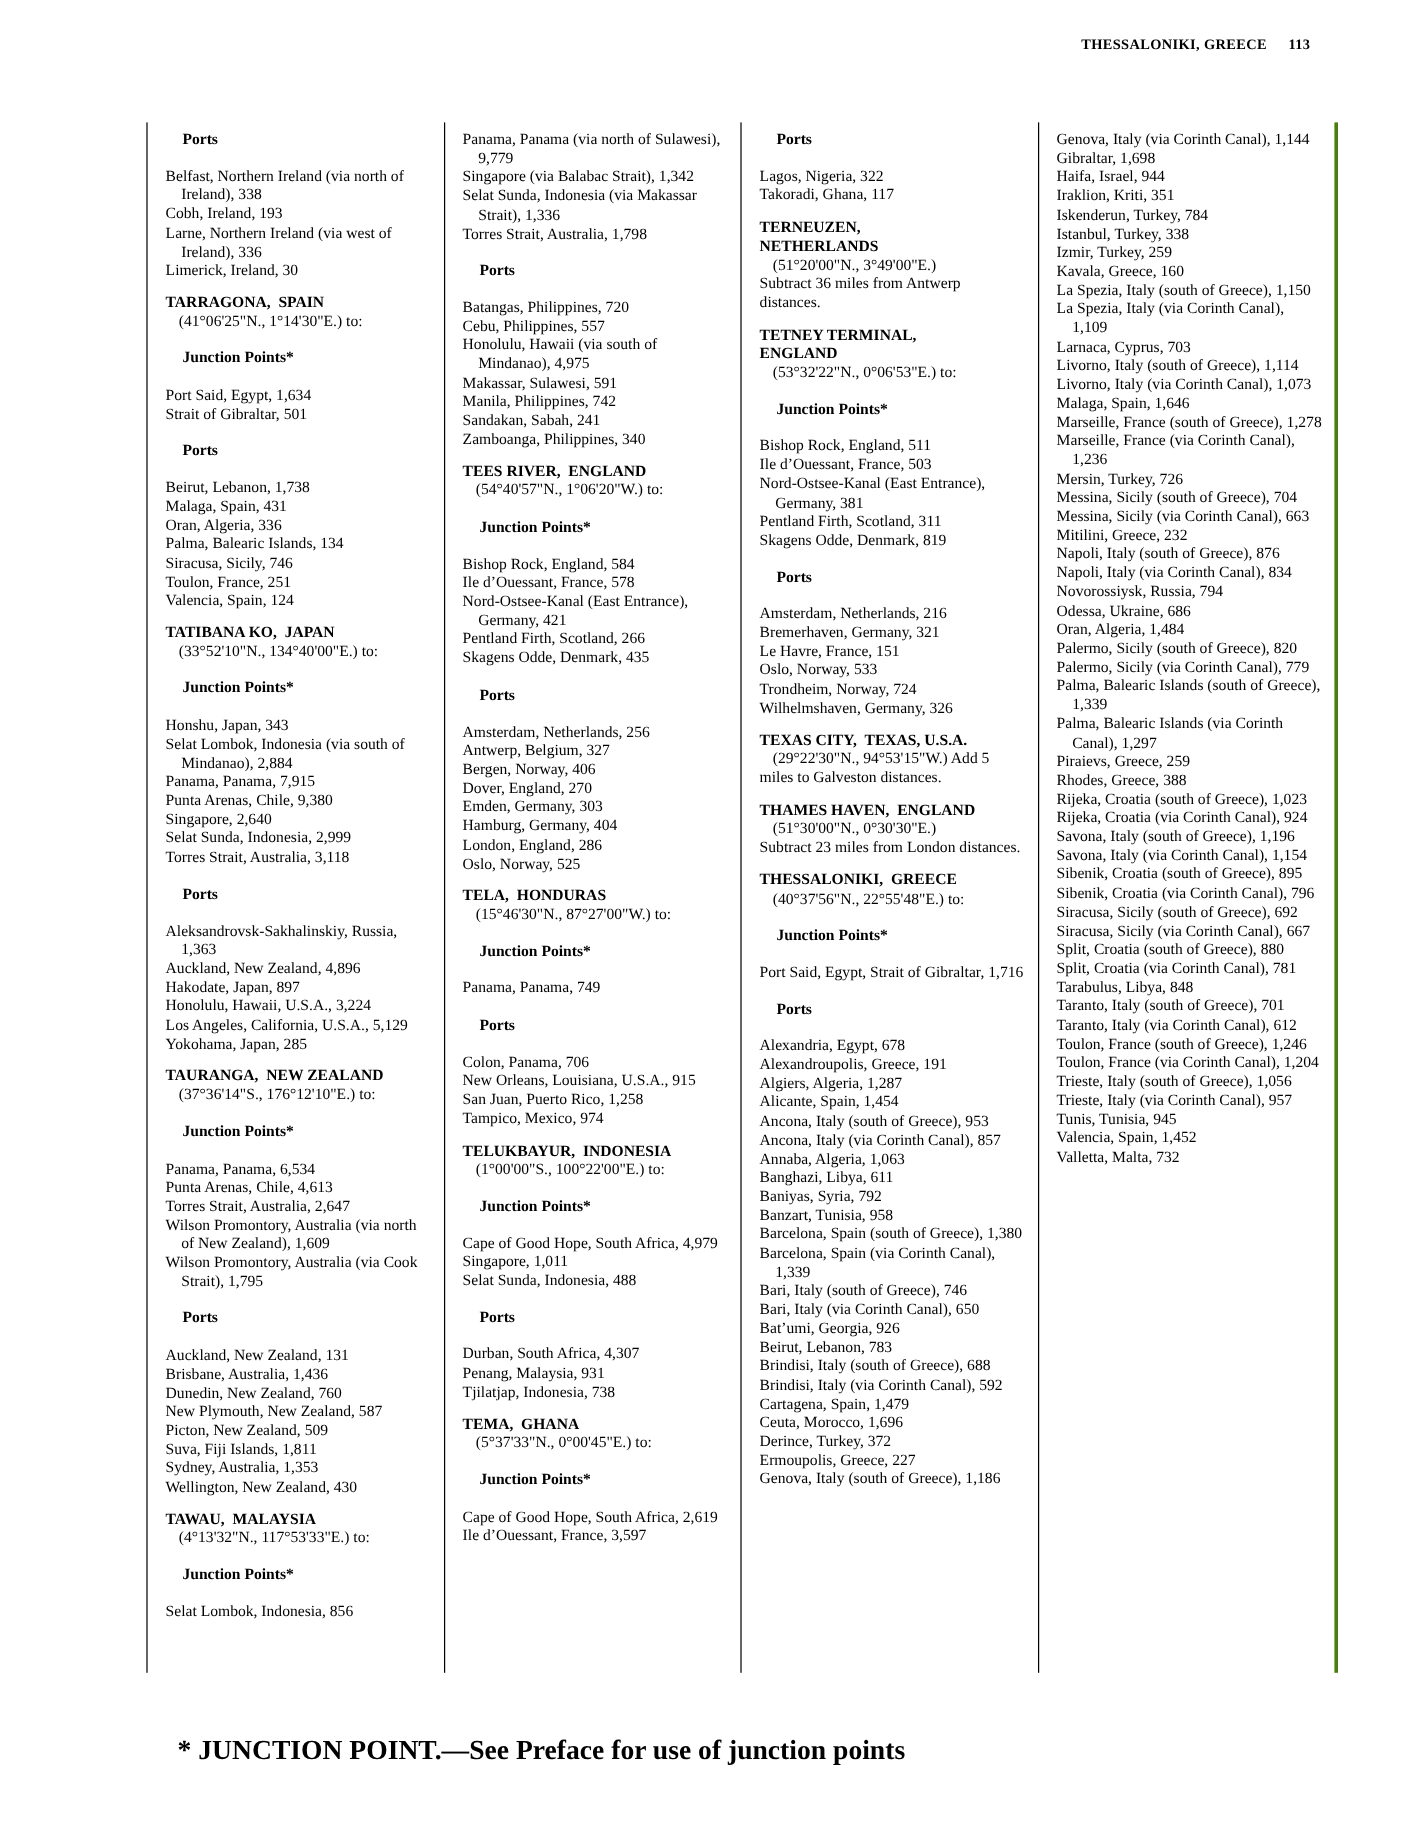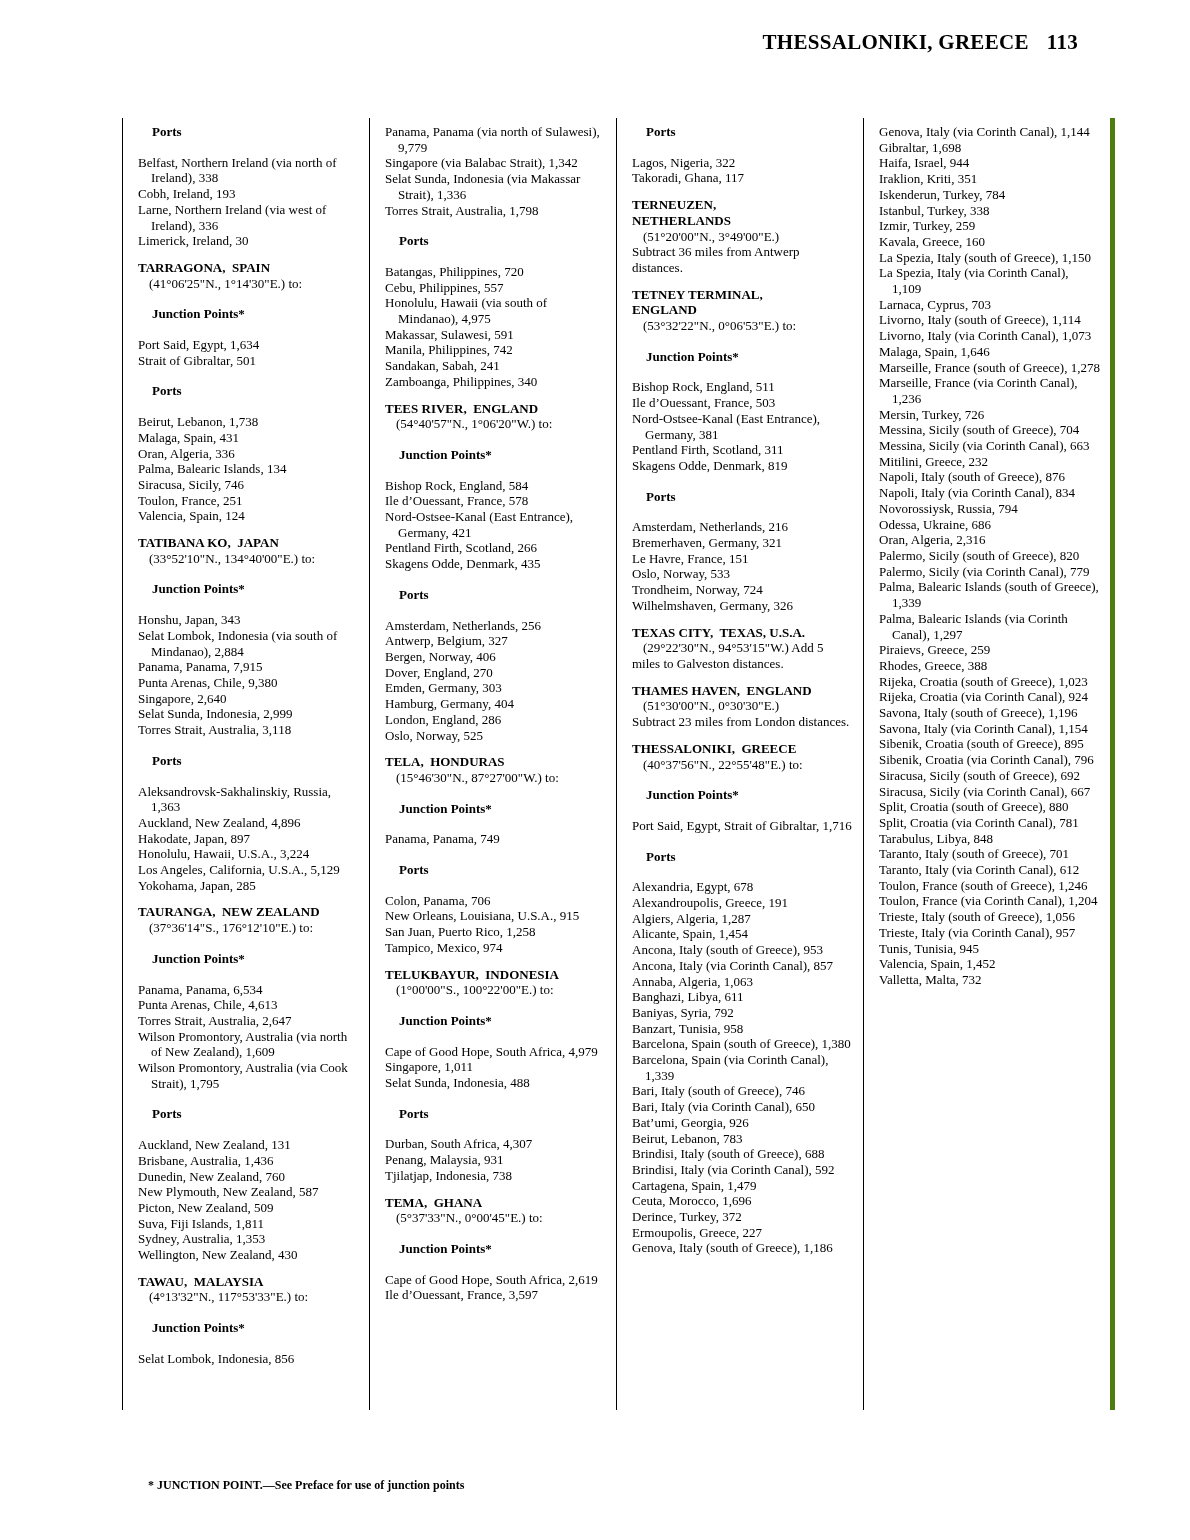--- a/index.html
+++ b/index.html
@@ -6,34 +6,34 @@
   html, body { background: #ffffff; }
   body {
     width: 1190px; height: 1540px;
     position: relative;
     font-family: "Liberation Serif", serif;
     color: #000;
   }
   .page-header {
     position: absolute;
     top: 30px;
-    right: 112px;
+    right: 98px;
     font-weight: bold;
-    font-size: 21px;
+    font-size: 12px;
     letter-spacing: 0.3px;
   }
   .page-header .pagenum { margin-left: 18px; }
   .columns {
     position: absolute;
-    top: 118px;
+    top: 102px;
     left: 122px;
     width: 993px;
     height: 1292px;
     display: flex;
-    border-right: 5px solid #4d7c0f;
+    border-right: 3px solid #4d7c0f;
   }
   .col {
     width: 25%;
     border-left: 1px solid #000;
     padding: 6px 10px 0 15px;
     font-size: 13px;
     line-height: 15.7px;
     overflow: hidden;
   }
   .blk { }
@@ -41,22 +41,21 @@
   .subhead { font-weight: bold; margin: 15px 0 15px 14px; }
   .title { font-weight: bold; margin-top: 11px; white-space: pre-wrap; }
   .coords { text-indent: 11px; }
   .note { }
   .col > .blk:first-child { margin-top: 0; }
   .page-footer {
     position: absolute;
     top: 1446px;
     left: 148px;
     font-weight: bold;
-    font-size: 12px;
-    margin-top: 32px;
+    font-size: 23px;
   }
 </style>
 </head>
 <body>
 
 <div class="page-header">
   <span>THESSALONIKI, GREECE</span><span class="pagenum">113</span>
 </div>
 
 <div class="columns">
@@ -249,21 +248,21 @@
       <div class="blk entry">Marseille, France (south of Greece), 1,278</div>
       <div class="blk entry">Marseille, France (via Corinth Canal), 1,236</div>
       <div class="blk entry">Mersin, Turkey, 726</div>
       <div class="blk entry">Messina, Sicily (south of Greece), 704</div>
       <div class="blk entry">Messina, Sicily (via Corinth Canal), 663</div>
       <div class="blk entry">Mitilini, Greece, 232</div>
       <div class="blk entry">Napoli, Italy (south of Greece), 876</div>
       <div class="blk entry">Napoli, Italy (via Corinth Canal), 834</div>
       <div class="blk entry">Novorossiysk, Russia, 794</div>
       <div class="blk entry">Odessa, Ukraine, 686</div>
-      <div class="blk entry">Oran, Algeria, 2,316</div>
+      <div class="blk entry">Oran, Algeria, 1,484</div>
       <div class="blk entry">Palermo, Sicily (south of Greece), 820</div>
       <div class="blk entry">Palermo, Sicily (via Corinth Canal), 779</div>
       <div class="blk entry">Palma, Balearic Islands (south of Greece), 1,339</div>
       <div class="blk entry">Palma, Balearic Islands (via Corinth Canal), 1,297</div>
       <div class="blk entry">Piraievs, Greece, 259</div>
       <div class="blk entry">Rhodes, Greece, 388</div>
       <div class="blk entry">Rijeka, Croatia (south of Greece), 1,023</div>
       <div class="blk entry">Rijeka, Croatia (via Corinth Canal), 924</div>
       <div class="blk entry">Savona, Italy (south of Greece), 1,196</div>
       <div class="blk entry">Savona, Italy (via Corinth Canal), 1,154</div>

